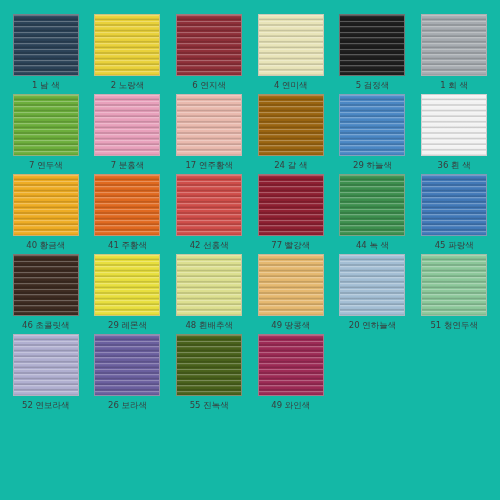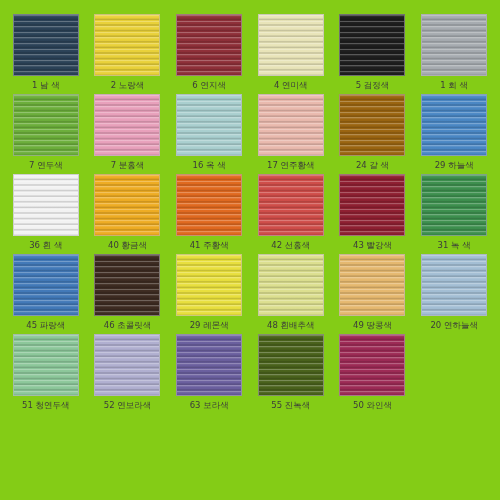--- a/index.html
+++ b/index.html
@@ -12,21 +12,21 @@
     width: 500px;
     height: 500px;
     overflow: hidden;
     font-family: "DejaVu Sans", "Liberation Sans", sans-serif;
   }
 
   #swatch-sheet {
     position: relative;
     width: 500px;
     height: 500px;
-    background: #84cc16;
+    background: #14b8a6;
     box-sizing: border-box;
   }
 
   .swatch-grid {
     display: grid;
     grid-template-columns: repeat(6, 1fr);
     grid-template-rows: repeat(6, 1fr);
     width: 500px;
     height: 500px;
     box-sizing: border-box;
@@ -123,24 +123,20 @@
       </div>
       <div class="swatch-cell">
         <div class="swatch-chip" style="background-color: rgb(108, 174, 59);"></div>
         <div class="swatch-label">7 연두색</div>
       </div>
       <div class="swatch-cell">
         <div class="swatch-chip" style="background-color: rgb(232, 160, 187);"></div>
         <div class="swatch-label">7 분홍색</div>
       </div>
       <div class="swatch-cell">
-        <div class="swatch-chip" style="background-color: rgb(169, 207, 207);"></div>
-        <div class="swatch-label">16 옥 색</div>
-      </div>
-      <div class="swatch-cell">
         <div class="swatch-chip" style="background-color: rgb(233, 185, 173);"></div>
         <div class="swatch-label">17 연주황색</div>
       </div>
       <div class="swatch-cell">
         <div class="swatch-chip" style="background-color: rgb(154, 100, 16);"></div>
         <div class="swatch-label">24 갈 색</div>
       </div>
       <div class="swatch-cell">
         <div class="swatch-chip" style="background-color: rgb(74, 135, 196);"></div>
         <div class="swatch-label">29 하늘색</div>
@@ -156,25 +152,25 @@
       <div class="swatch-cell">
         <div class="swatch-chip" style="background-color: rgb(224, 105, 31);"></div>
         <div class="swatch-label">41 주황색</div>
       </div>
       <div class="swatch-cell">
         <div class="swatch-chip" style="background-color: rgb(207, 77, 73);"></div>
         <div class="swatch-label">42 선홍색</div>
       </div>
       <div class="swatch-cell">
         <div class="swatch-chip" style="background-color: rgb(142, 31, 49);"></div>
-        <div class="swatch-label">43 빨강색</div>
+        <div class="swatch-label">77 빨강색</div>
       </div>
       <div class="swatch-cell">
         <div class="swatch-chip" style="background-color: rgb(61, 143, 78);"></div>
-        <div class="swatch-label">31 녹 색</div>
+        <div class="swatch-label">44 녹 색</div>
       </div>
       <div class="swatch-cell">
         <div class="swatch-chip" style="background-color: rgb(66, 121, 184);"></div>
         <div class="swatch-label">45 파랑색</div>
       </div>
       <div class="swatch-cell">
         <div class="swatch-chip" style="background-color: rgb(61, 43, 33);"></div>
         <div class="swatch-label">46 초콜릿색</div>
       </div>
       <div class="swatch-cell">
@@ -196,28 +192,28 @@
       <div class="swatch-cell">
         <div class="swatch-chip" style="background-color: rgb(140, 199, 154);"></div>
         <div class="swatch-label">51 청연두색</div>
       </div>
       <div class="swatch-cell">
         <div class="swatch-chip" style="background-color: rgb(176, 175, 208);"></div>
         <div class="swatch-label">52 연보라색</div>
       </div>
       <div class="swatch-cell">
         <div class="swatch-chip" style="background-color: rgb(106, 95, 158);"></div>
-        <div class="swatch-label">63 보라색</div>
+        <div class="swatch-label">26 보라색</div>
       </div>
       <div class="swatch-cell">
         <div class="swatch-chip" style="background-color: rgb(73, 97, 27);"></div>
         <div class="swatch-label">55 진녹색</div>
       </div>
       <div class="swatch-cell">
         <div class="swatch-chip" style="background-color: rgb(156, 42, 85);"></div>
-        <div class="swatch-label">50 와인색</div>
+        <div class="swatch-label">49 와인색</div>
       </div>
       <div class="swatch-cell">
         <div class="swatch-chip is-empty"></div>
         <div class="swatch-label"></div>
       </div>
     </div>
 </div>
 
 </body></html>

